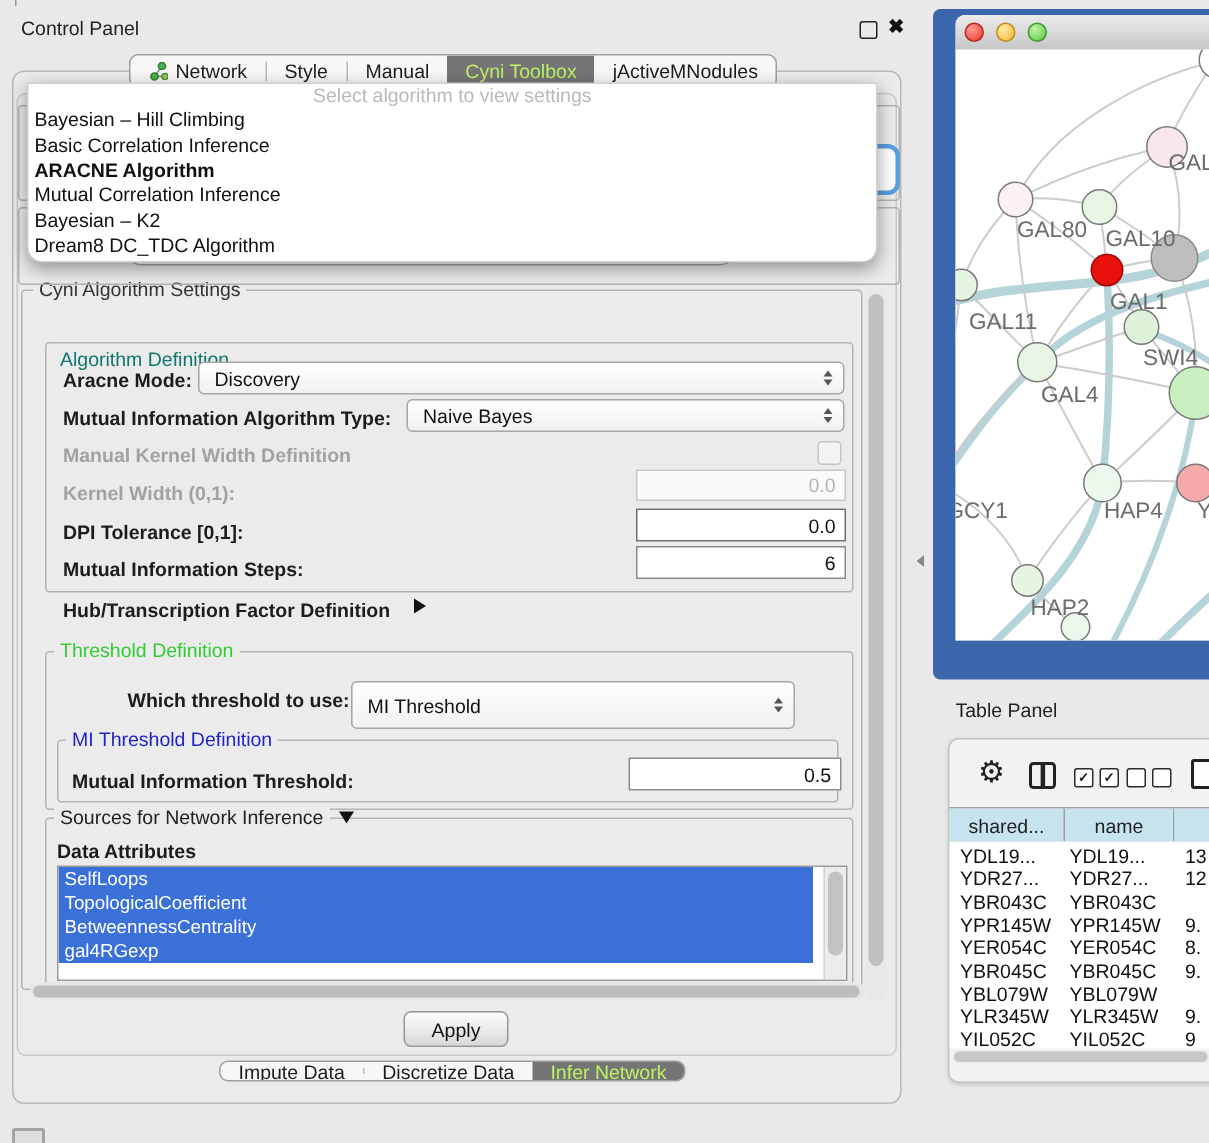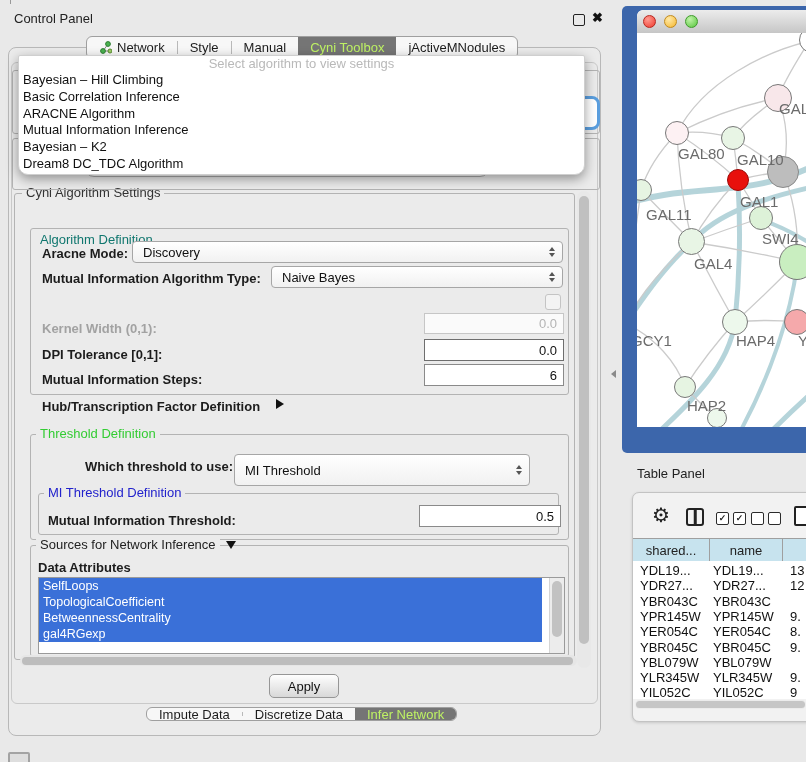--- a/index.html
+++ b/index.html
@@ -24,21 +24,21 @@
   .field.fdis{background:#fafafa;border-color:#c6c6c6;color:#b4b4b4}
   .tabbar{position:absolute;display:flex;align-items:stretch;background:#f7f7f7;border:1px solid #9f9f9f;
           border-radius:6px;font-size:13px;font-weight:normal;color:#1c1c1c;overflow:hidden;box-sizing:border-box}
   .tab{display:flex;align-items:center;padding:0 12px;white-space:nowrap;gap:5px}
   .tabsep{width:1px;background:#b9b9b9;margin:4px 0}
   .tab.sel{background:#757575;color:#bef264}
   .popup{position:absolute;background:#fff;border:1px solid #cfcfcf;border-radius:2px 2px 10px 10px;
          box-shadow:0 4px 12px rgba(0,0,0,.38);z-index:50}
   .popup .ph{font-size:13px;color:#b9b9b9;text-align:center;height:16px;line-height:16px}
   .popup .it{font-size:13px;color:#101010;height:16.8px;line-height:16.8px;padding-left:4px;white-space:nowrap}
-  .popup .it.bold{font-weight:normal}
+  .popup .it.bold{font-weight:bold}
   .listbox{position:absolute;background:#fff;border:1px solid #9a9a9a;overflow:hidden}
   .litem{position:relative;height:16px;line-height:16px;font-size:12.5px;color:#fff;padding-left:4px;
          width:503px;box-sizing:border-box;white-space:nowrap}
   .node{position:absolute;border:1px solid #787878;border-radius:50%;box-sizing:border-box}
   .nlabel{position:absolute;font-size:15px;color:#6b6b6b;white-space:nowrap}
   .hdrcell{background:#c7e3ee;border-right:1px solid #9f9f9f;font-size:13px;color:#222;
            display:flex;align-items:center;justify-content:center;box-sizing:border-box;height:100%}
   .trow{position:absolute;left:0;width:100%;height:15px;display:flex;align-items:center}
   .tcell{font-size:13px;color:#111;white-space:nowrap;overflow:hidden;box-sizing:border-box}
   .c1{width:77px;padding-left:7px}.c2{width:73px;padding-left:3px}.c3{padding-left:7px}
@@ -96,21 +96,21 @@
   <div class="grp" style="left:12px;top:70px;width:586px;height:62px;z-index:1"></div>
   <div class="abs" style="left:556px;top:96px;width:38px;height:28px;border:3px solid #5a9ede;border-radius:8px;background:#fff;z-index:2"></div>
   <div class="grp" style="left:12px;top:138px;width:586px;height:50px;z-index:1"></div>
   <div class="abs" style="left:84px;top:150px;width:406px;height:27px;border:1px solid #a8a8a8;border-radius:10px;background:#fff;z-index:2;font-size:13px;color:#b4b4b4;line-height:27px;padding-left:12px;box-sizing:border-box;overflow:hidden">galFiltered.sif default node</div>
 
   <div class="popup" style="left:18px;top:55px;width:565px;height:118px">
     <div class="ph">Select algorithm to view settings</div>
     <div class="it">Bayesian – Hill Climbing</div>
     <div class="it">Basic Correlation Inference</div>
     <div class="it bold">ARACNE Algorithm</div>
-    <div class="it">Mutual Information Inference</div>
+    <div class="it">Mutual Correlation Inference</div>
     <div class="it">Bayesian – K2</div>
     <div class="it">Dream8 DC_TDC Algorithm</div>
   </div>
 
   <div class="grp" style="left:14px;top:193px;width:559px;height:465px"></div>
   <div class="legend" style="left:22px;top:186px;color:#333">Cyni Algorithm Settings</div>
 
   <div class="grp" style="left:30px;top:228px;width:537px;height:165px"></div>
   <div class="legend" style="left:36px;top:233px;color:#0f766e">Algorithm Definition</div>
 
@@ -125,20 +125,21 @@
 
   <div class="abs lbl" style="left:42px;top:271px">Mutual Information Algorithm Type:</div>
   <div class="combo" style="left:271px;top:266px;width:292px;height:22px">
     <span>Naive Bayes</span>
     <span class="spin">
         <i class="up"></i>
         <i class="dn"></i>
       </span>
   </div>
 
+  <div class="abs lbl dis" style="left:42px;top:296px">Manual Kernel Width Definition</div>
   <div class="abs" style="left:545px;top:294px;width:14px;height:14px;border:1px solid #c4c4c4;border-radius:3px;background:#f3f3f3"></div>
 
   <div class="abs lbl dis" style="left:42px;top:321px">Kernel Width (0,1):</div>
   <div class="field fdis" style="left:424px;top:313px;width:140px;height:21px">0.0</div>
 
   <div class="abs lbl" style="left:42px;top:347px">DPI Tolerance [0,1]:</div>
   <div class="field" style="left:424px;top:339px;width:140px;height:22px;border-color:#6e6e6e">0.0</div>
 
   <div class="abs lbl" style="left:42px;top:372px">Mutual Information Steps:</div>
   <div class="field" style="left:424px;top:364px;width:140px;height:22px">6</div>

